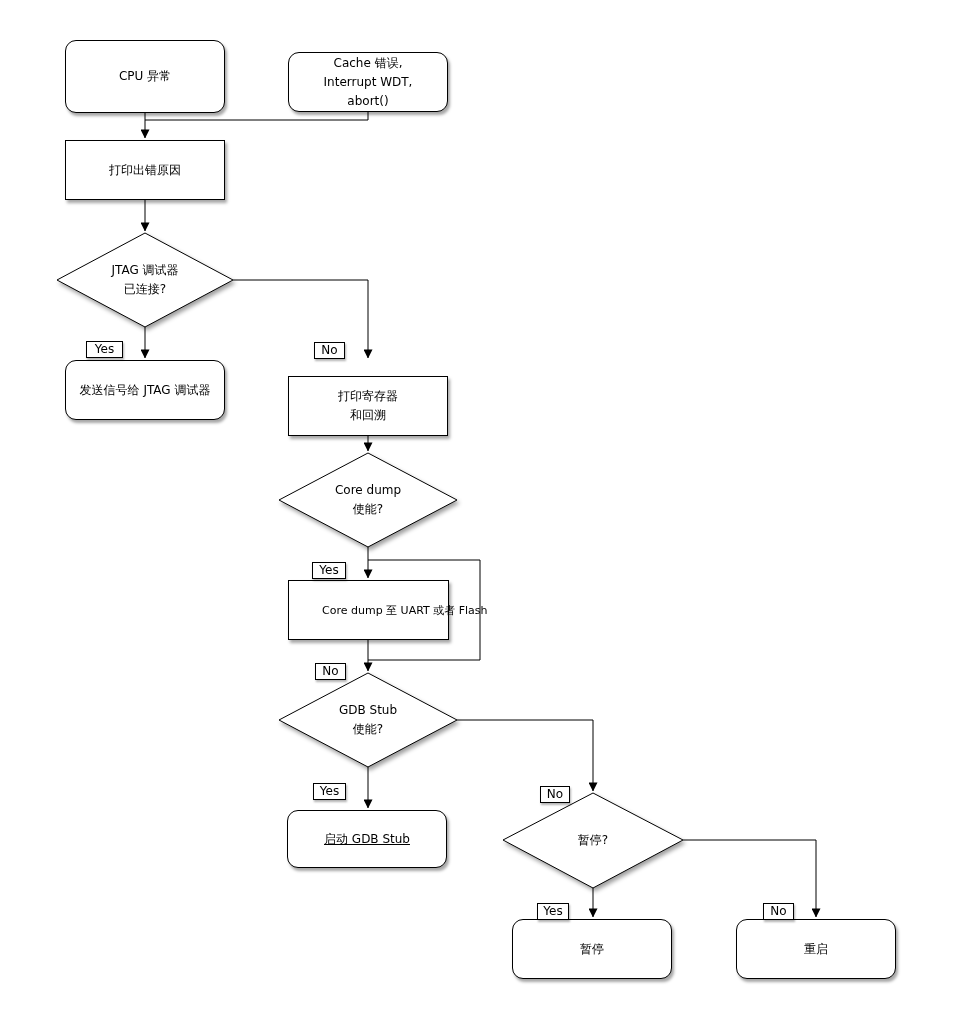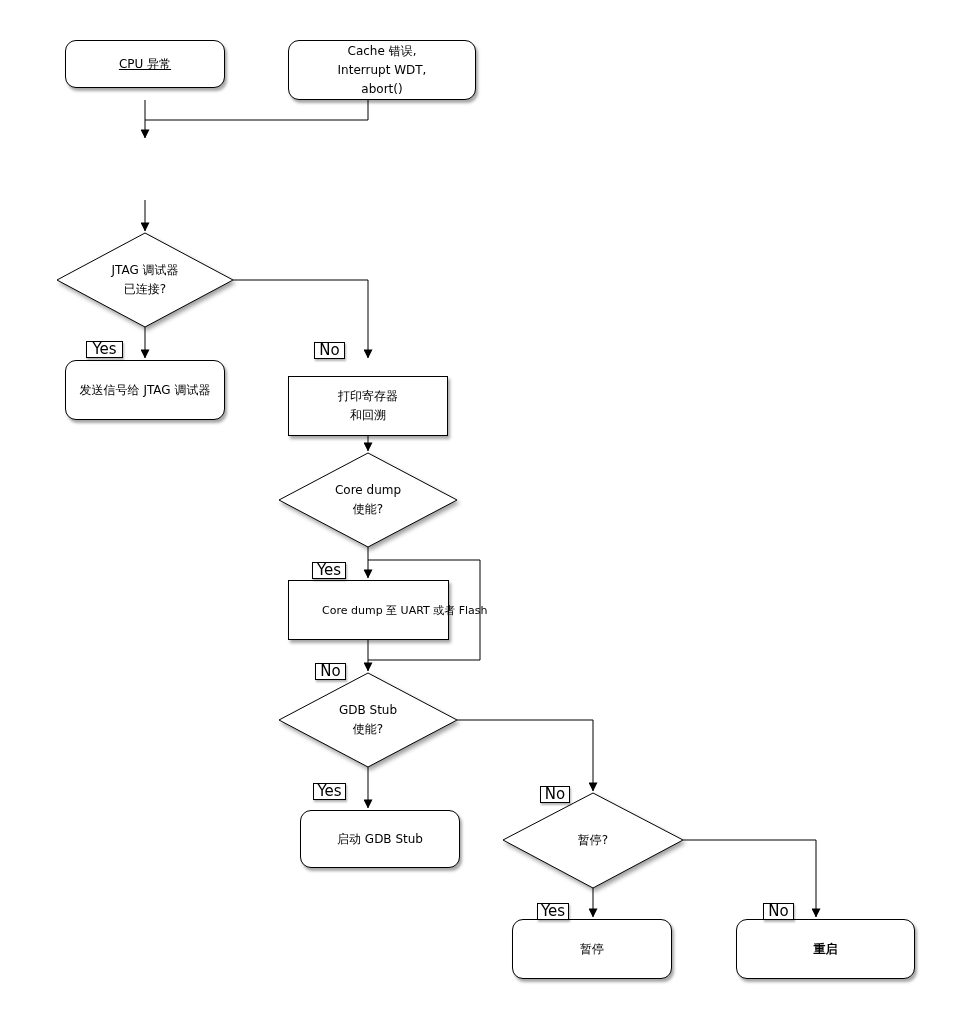--- a/index.html
+++ b/index.html
@@ -73,21 +73,21 @@
     min-width: 30px;
     padding: 0 5px;
     background: #ffffff;
     border: 1px solid #000000;
     display: flex;
     align-items: center;
     justify-content: center;
     box-shadow: 1px 2px 2px rgba(0,0,0,0.3);
   }
   .badge span {
-    font-size: 15px;
+    font-size: 12px;
     line-height: 15px;
     color: #000000;
     text-align: center;
   }
 </style>
 </head>
 <body>
 
 <div class="canvas">
 
@@ -111,53 +111,56 @@
     <path class="conn" d="M368,420 V451" marker-end="url(#arrow)"></path>
     <path class="conn" d="M368,547 V578" marker-end="url(#arrow)"></path>
     <path class="conn" d="M368,560 H480 V660 H368"></path>
     <path class="conn" d="M368,640 V671" marker-end="url(#arrow)"></path>
     <path class="conn" d="M368,767 V808" marker-end="url(#arrow)"></path>
     <path class="conn" d="M457,720 H593 V791" marker-end="url(#arrow)"></path>
     <path class="conn" d="M593,888 V917" marker-end="url(#arrow)"></path>
     <path class="conn" d="M683,840 H816 V917" marker-end="url(#arrow)"></path>
   </svg>
 
-  <div class="node rounded" style="left:65px; top:40px; width:160px; height:48px;text-decoration:underline;">
+  <div class="node rounded" style="left:65px; top:40px; width:160px; height:73px;">
     <span>CPU 异常</span>
   </div>
 
-  <div class="node rounded" style="left:288px; top:40px; width:188px; height:60px;">
+  <div class="node rounded" style="left:288px; top:52px; width:160px; height:60px;">
     <span>Cache 错误,
 Interrupt WDT,
 abort()</span>
   </div>
 
+  <div class="node" style="left:65px; top:140px; width:160px; height:60px;">
+    <span>打印出错原因</span>
+  </div>
 
   <div class="node rounded" style="left:65px; top:360px; width:160px; height:60px;">
     <span>发送信号给 JTAG 调试器</span>
   </div>
 
   <div class="node" style="left:288px; top:376px; width:160px; height:60px;">
     <span>打印寄存器
 和回溯</span>
   </div>
 
   <div class="node small-text" style="left:288px; top:580px; width:161px; height:60px;padding-left:33px;">
     <span>Core dump 至 UART 或者 Flash</span>
   </div>
 
-  <div class="node rounded" style="left:300px; top:810px; width:160px; height:58px;">
+  <div class="node rounded" style="left:287px; top:810px; width:160px; height:58px;text-decoration:underline;">
     <span>启动 GDB Stub</span>
   </div>
 
   <div class="node rounded" style="left:512px; top:919px; width:160px; height:60px;">
     <span>暂停</span>
   </div>
 
-  <div class="node rounded" style="left:736px; top:919px; width:179px; height:60px;font-weight:bold;">
+  <div class="node rounded" style="left:736px; top:919px; width:160px; height:60px;">
     <span>重启</span>
   </div>
 
   <div class="dlabel" style="left:85px; top:255px; width:120px; height:50px;">
     <span>JTAG 调试器
 已连接?</span>
   </div>
 
   <div class="dlabel" style="left:308px; top:475px; width:120px; height:50px;">
     <span>Core dump

